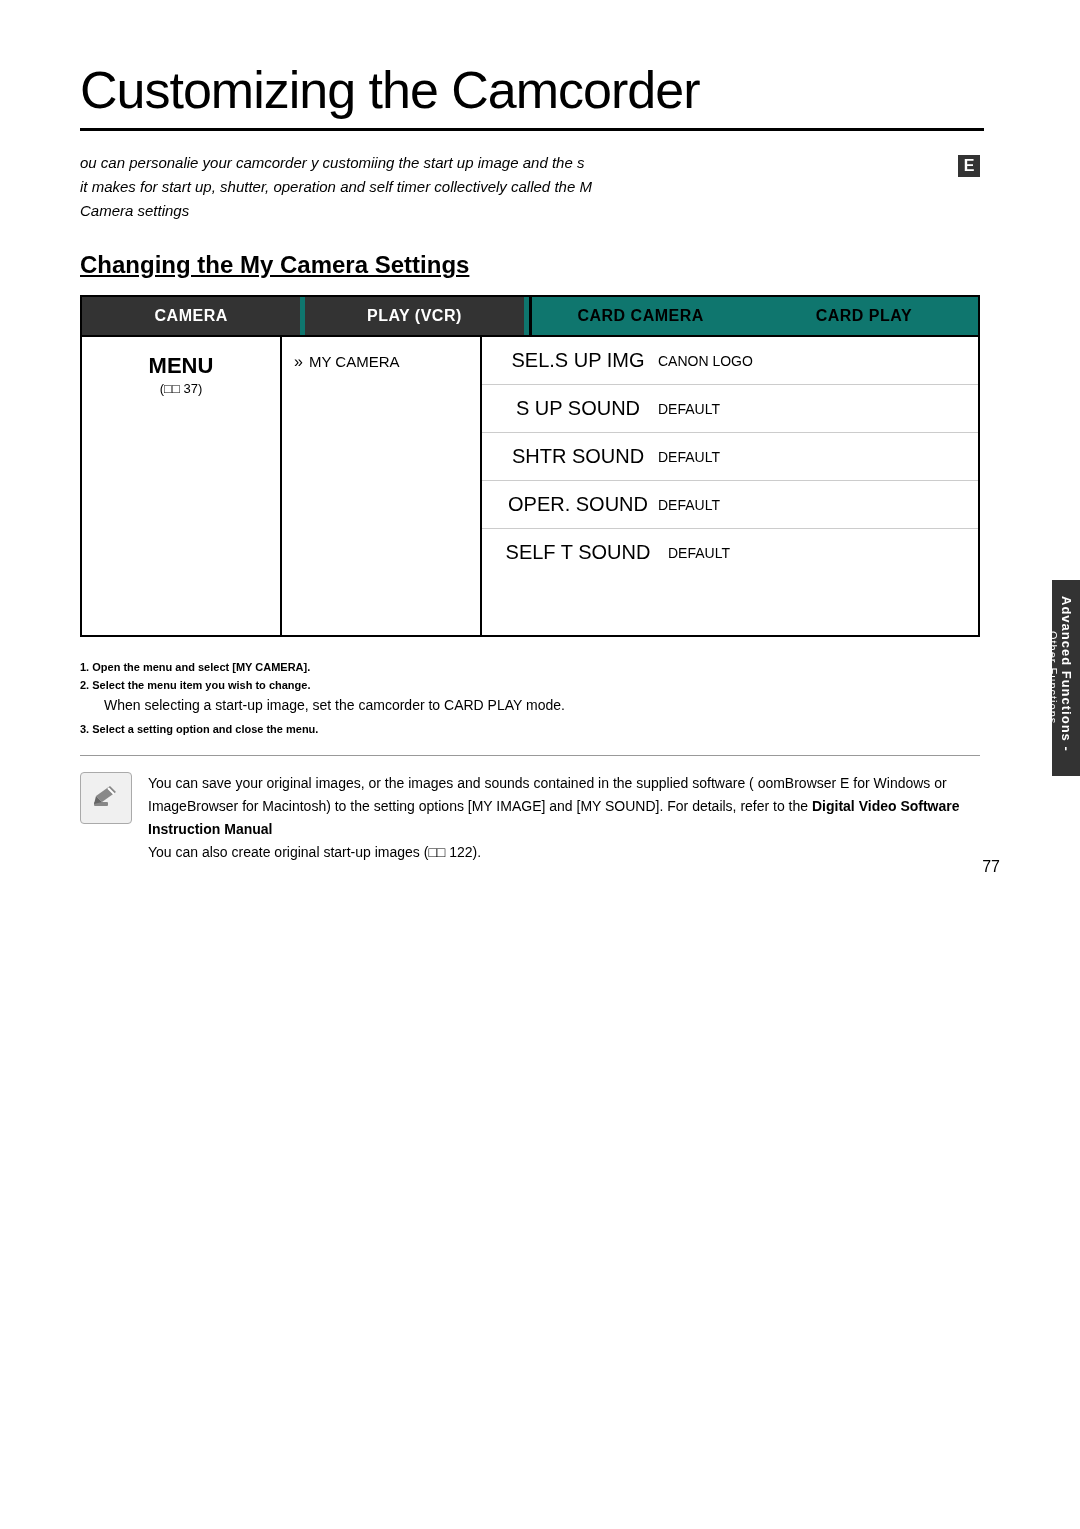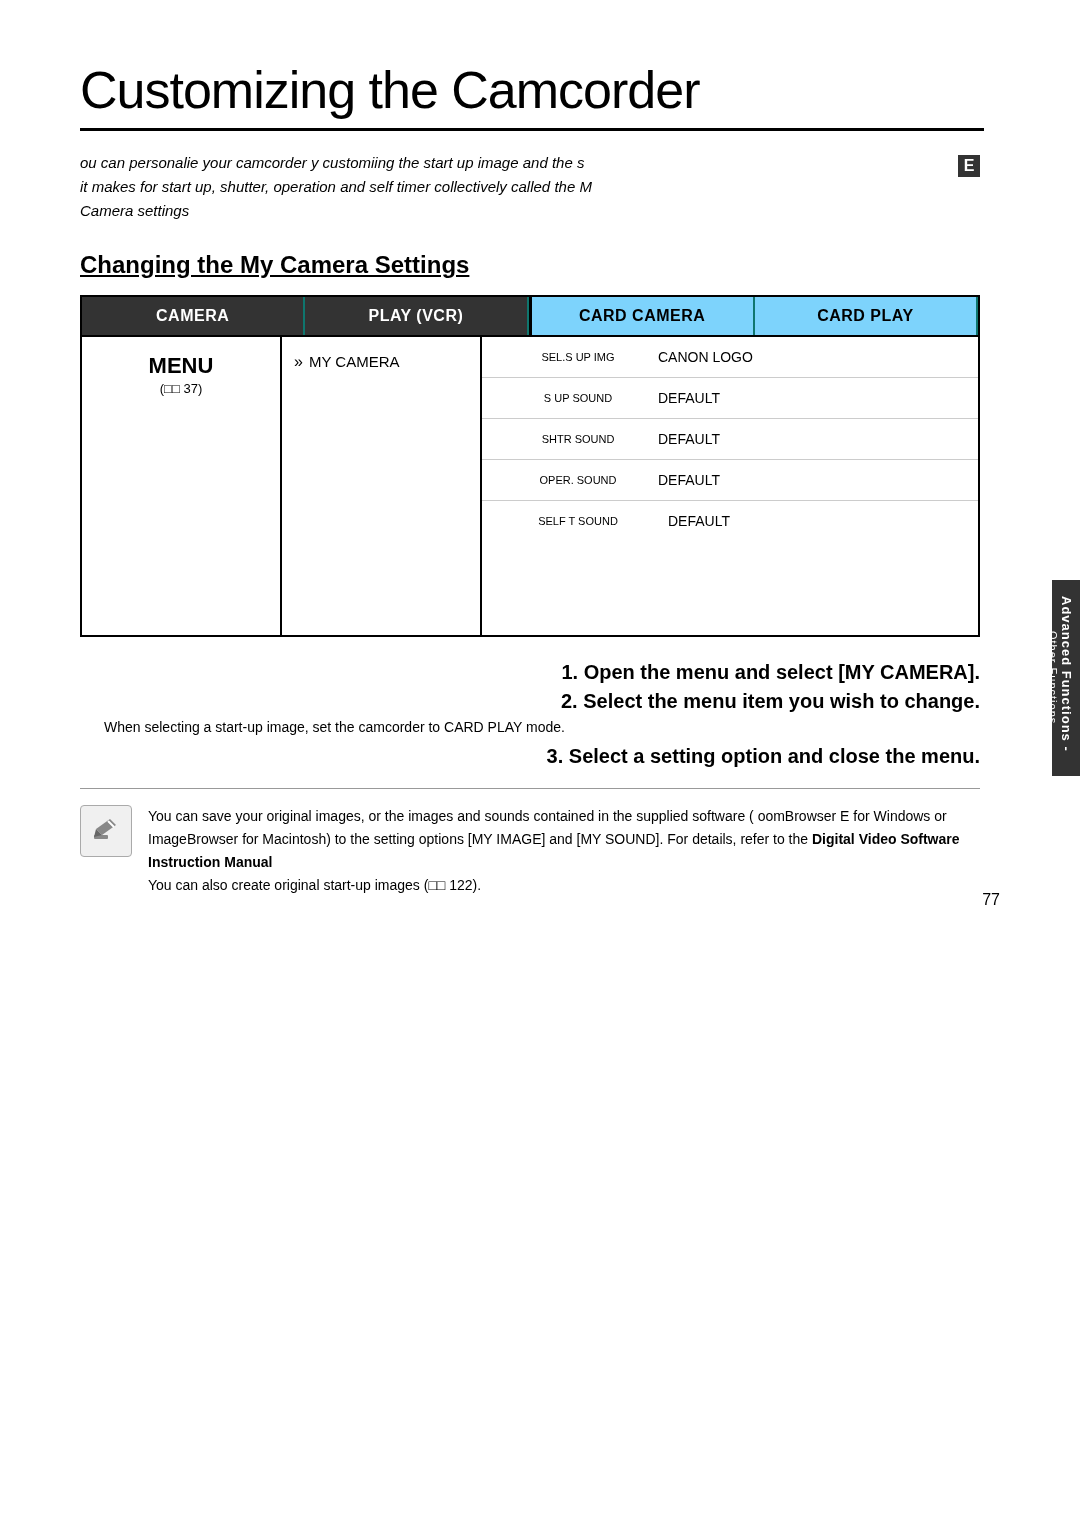--- a/index.html
+++ b/index.html
@@ -56,32 +56,32 @@
       margin-bottom: 0;
       width: 900px;
     }
 
     .tab {
       padding: 10px 18px;
       font-weight: bold;
       font-size: 16px;
       text-transform: uppercase;
       letter-spacing: 0.5px;
-      border-right: 2px solid #0f766e;
+      border-right: 5px solid #0f766e;
       flex: 1;
       text-align: center;
     }
 
     .tab.active {
       background: #333;
       color: #fff;
     }
 
     .tab.inactive {
-      background: #7dd3fc;
+      background: #0f766e;
       color: #000;
     }
 
     
     .menu-area {
       display: flex;
       width: 900px;
       border: 2px solid #000;
       border-top: none;
       min-height: 300px;
@@ -135,41 +135,40 @@
       padding: 12px 16px;
       align-items: center;
     }
 
     .menu-row:last-child {
       border-bottom: none;
       gap: 10px;
     }
 
     .menu-row-label {
-      font-size: 11px;
+      font-size: 20px;
       width: 160px;
       font-weight: normal;
     }
 
     .menu-row-value {
       font-size: 14px;
       font-weight: normal;
     }
 
     
     .steps-section {
       margin-top: 24px;
       width: 900px;
     }
 
     .step-item {
-      font-size: 20px;
+      font-size: 11px;
       font-weight: bold;
       margin-bottom: 6px;
-      text-align: right;
     }
 
     .step-sub {
       font-size: 14px;
       font-weight: normal;
       margin-left: 24px;
       margin-bottom: 10px;
     }
 
     .step-item.step3 {

